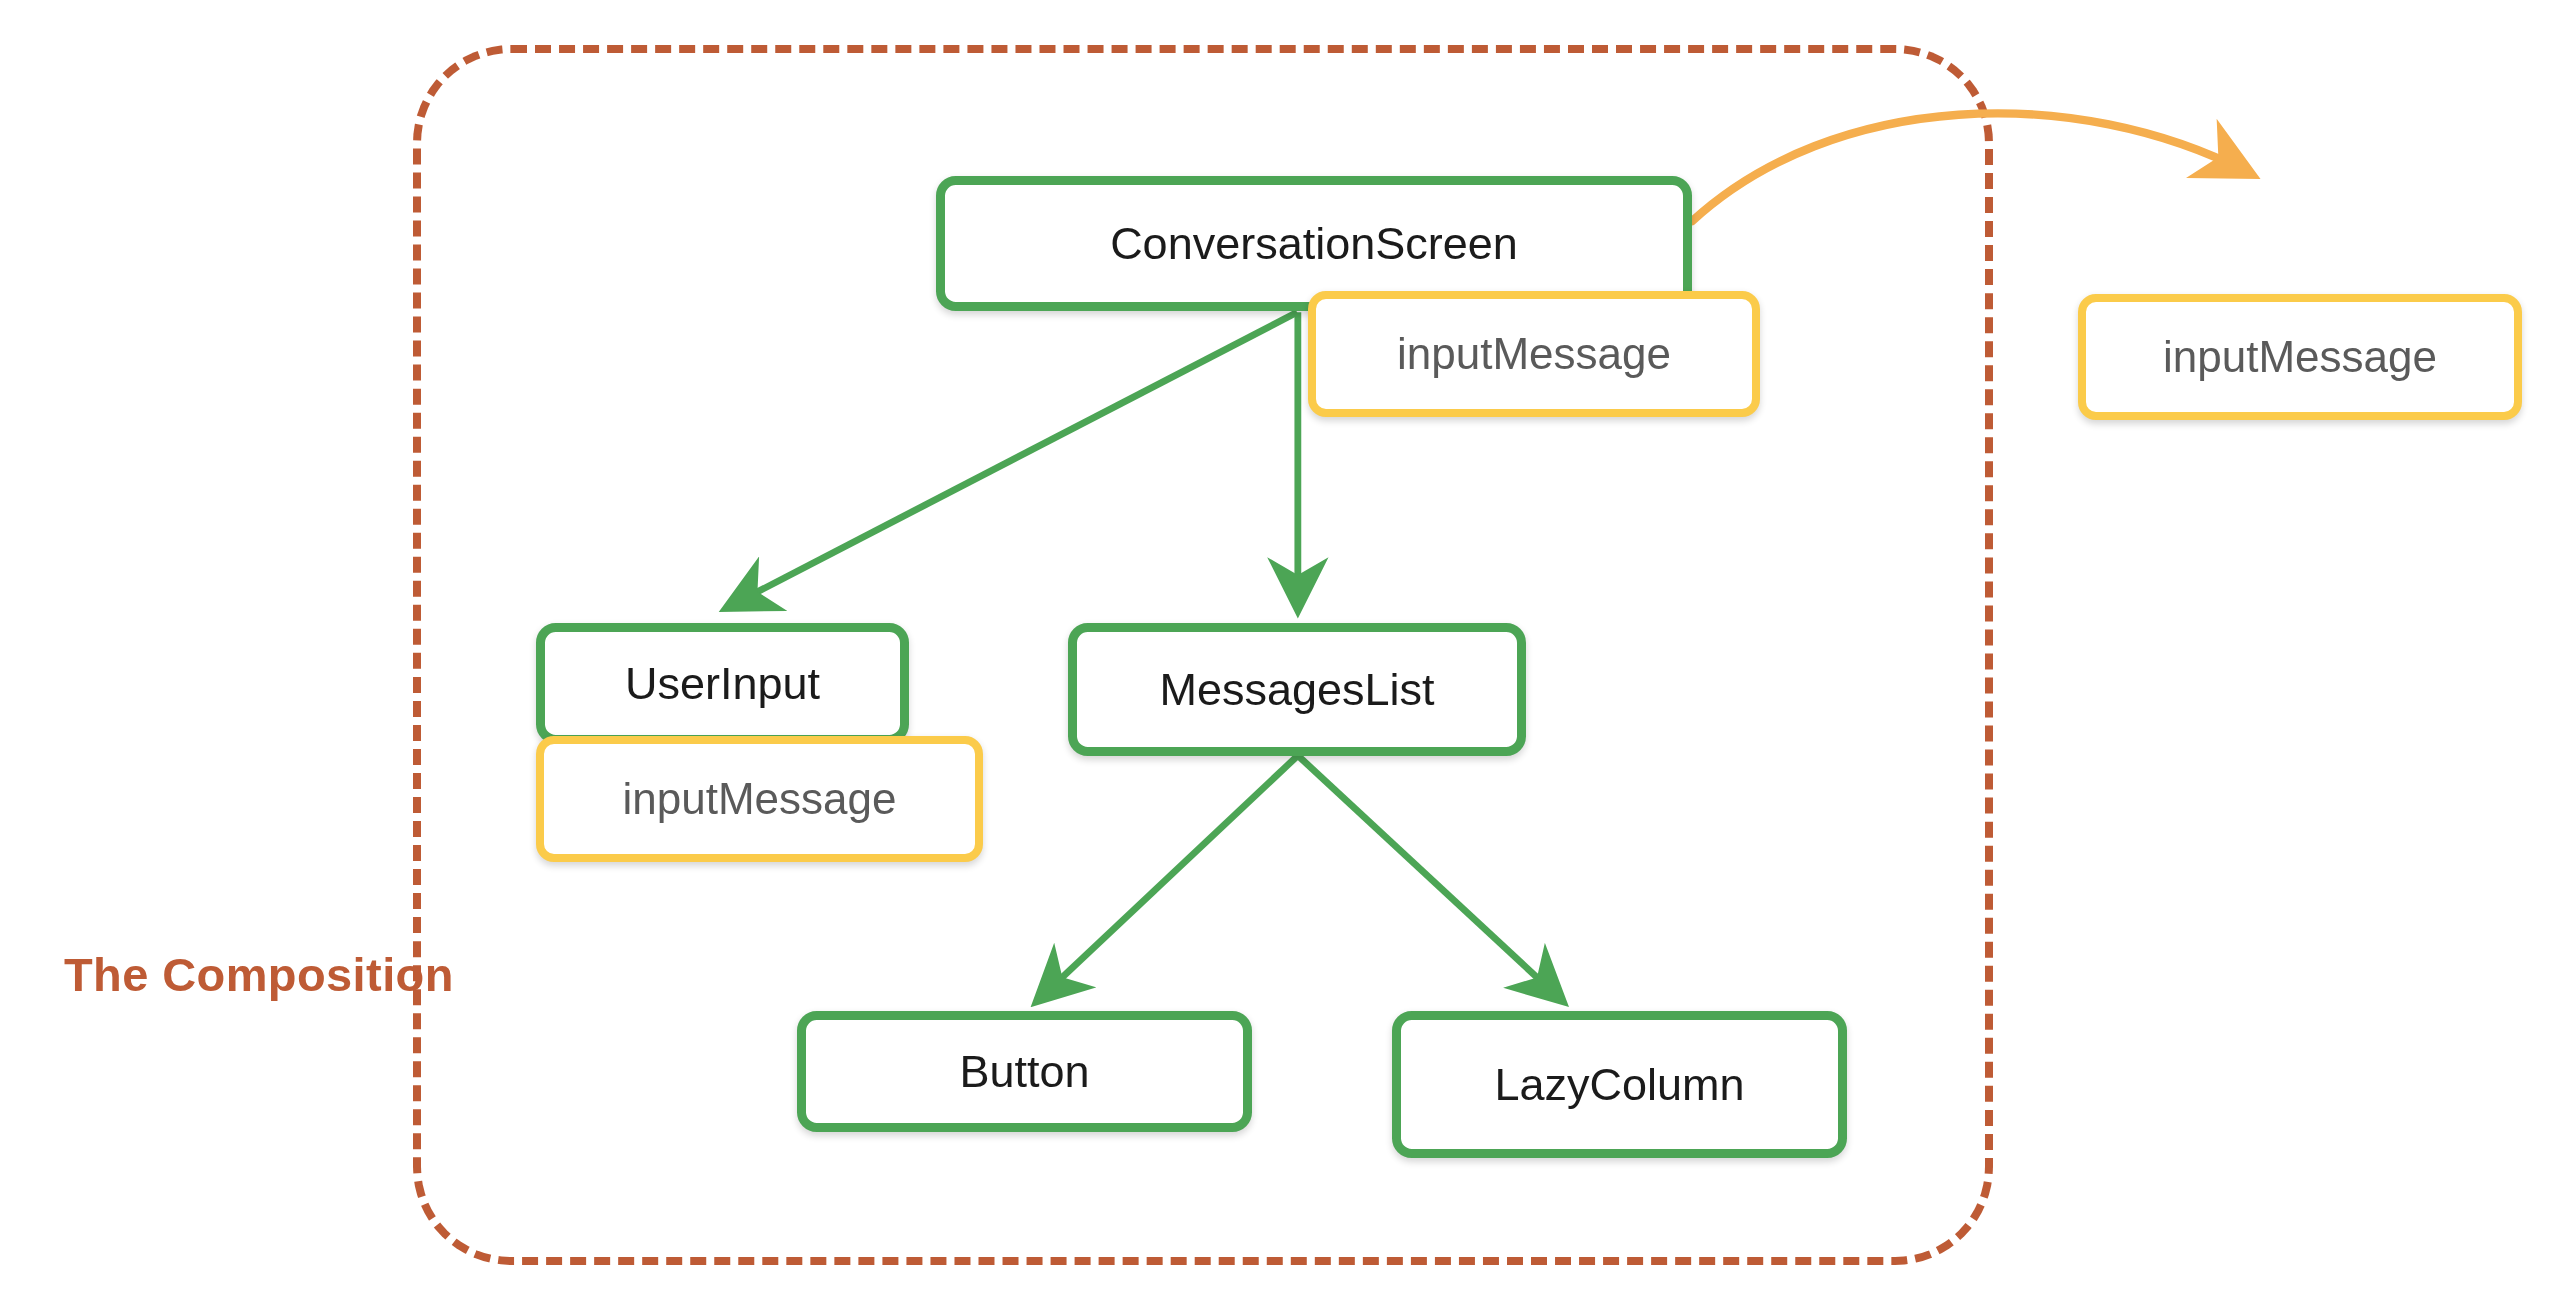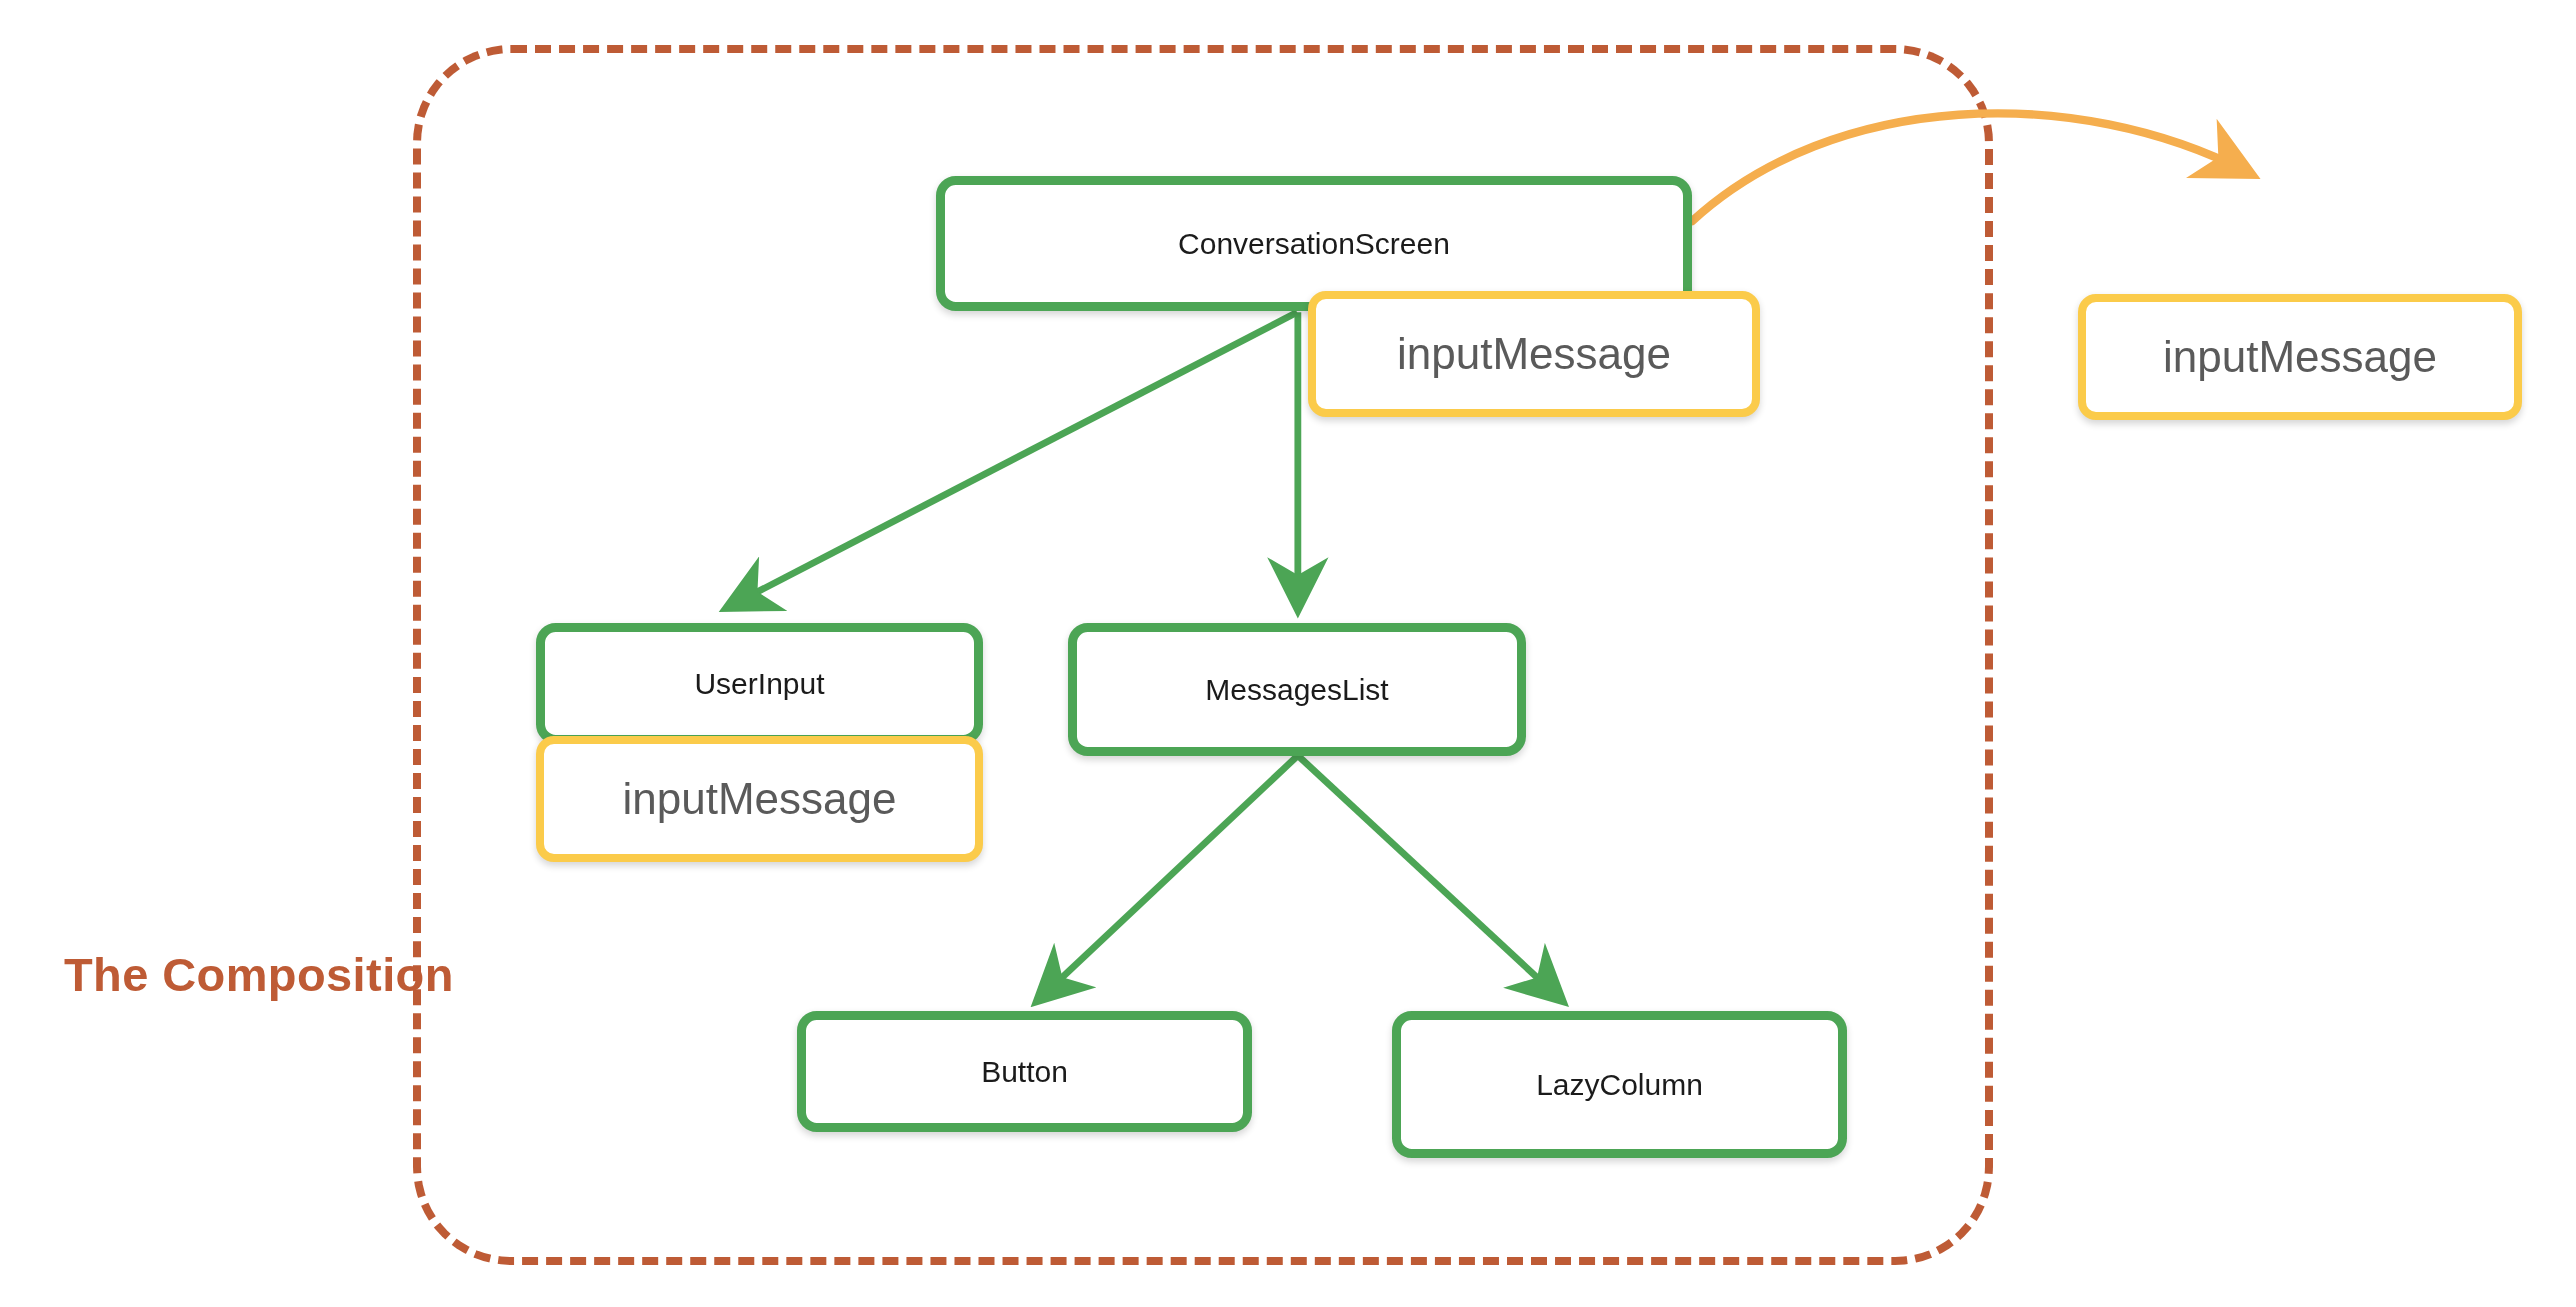--- a/index.html
+++ b/index.html
@@ -40,21 +40,21 @@
   .node .label {
     white-space: nowrap;
     line-height: 1;
   }
 
   .composable {
     border: 9.8px solid #4CA555;
   }
   .composable .label {
     color: #1b1b1b;
-    font-size: 30px;
+    font-size: 45px;
   }
 
   .viewmodel {
     border: 9.8px solid #C8903F;
   }
   .viewmodel .label {
     color: #545454;
     font-size: 45px;
   }
 
@@ -132,21 +132,21 @@
 
   <div class="node state-badge layer-badges" style="left:1308px; top:291px; width:452px; height:126px;">
     <span class="label">inputMessage</span>
   </div>
 
 
   <div class="node state-badge layer-badges" style="left:2078px; top:294px; width:444px; height:126px;">
     <span class="label">inputMessage</span>
   </div>
 
-  <div class="node composable layer-nodes" style="left:536px; top:623px; width:447px; height:121px;">
+  <div class="node composable layer-nodes" style="left:536px; top:623px; width:373px; height:121px;">
     <span class="label">UserInput</span>
   </div>
 
   <div class="node state-badge layer-badges" style="left:536px; top:736px; width:447px; height:126px;">
     <span class="label">inputMessage</span>
   </div>
 
   <div class="node composable layer-nodes" style="left:1068px; top:623px; width:458px; height:133px;">
     <span class="label">MessagesList</span>
   </div>

